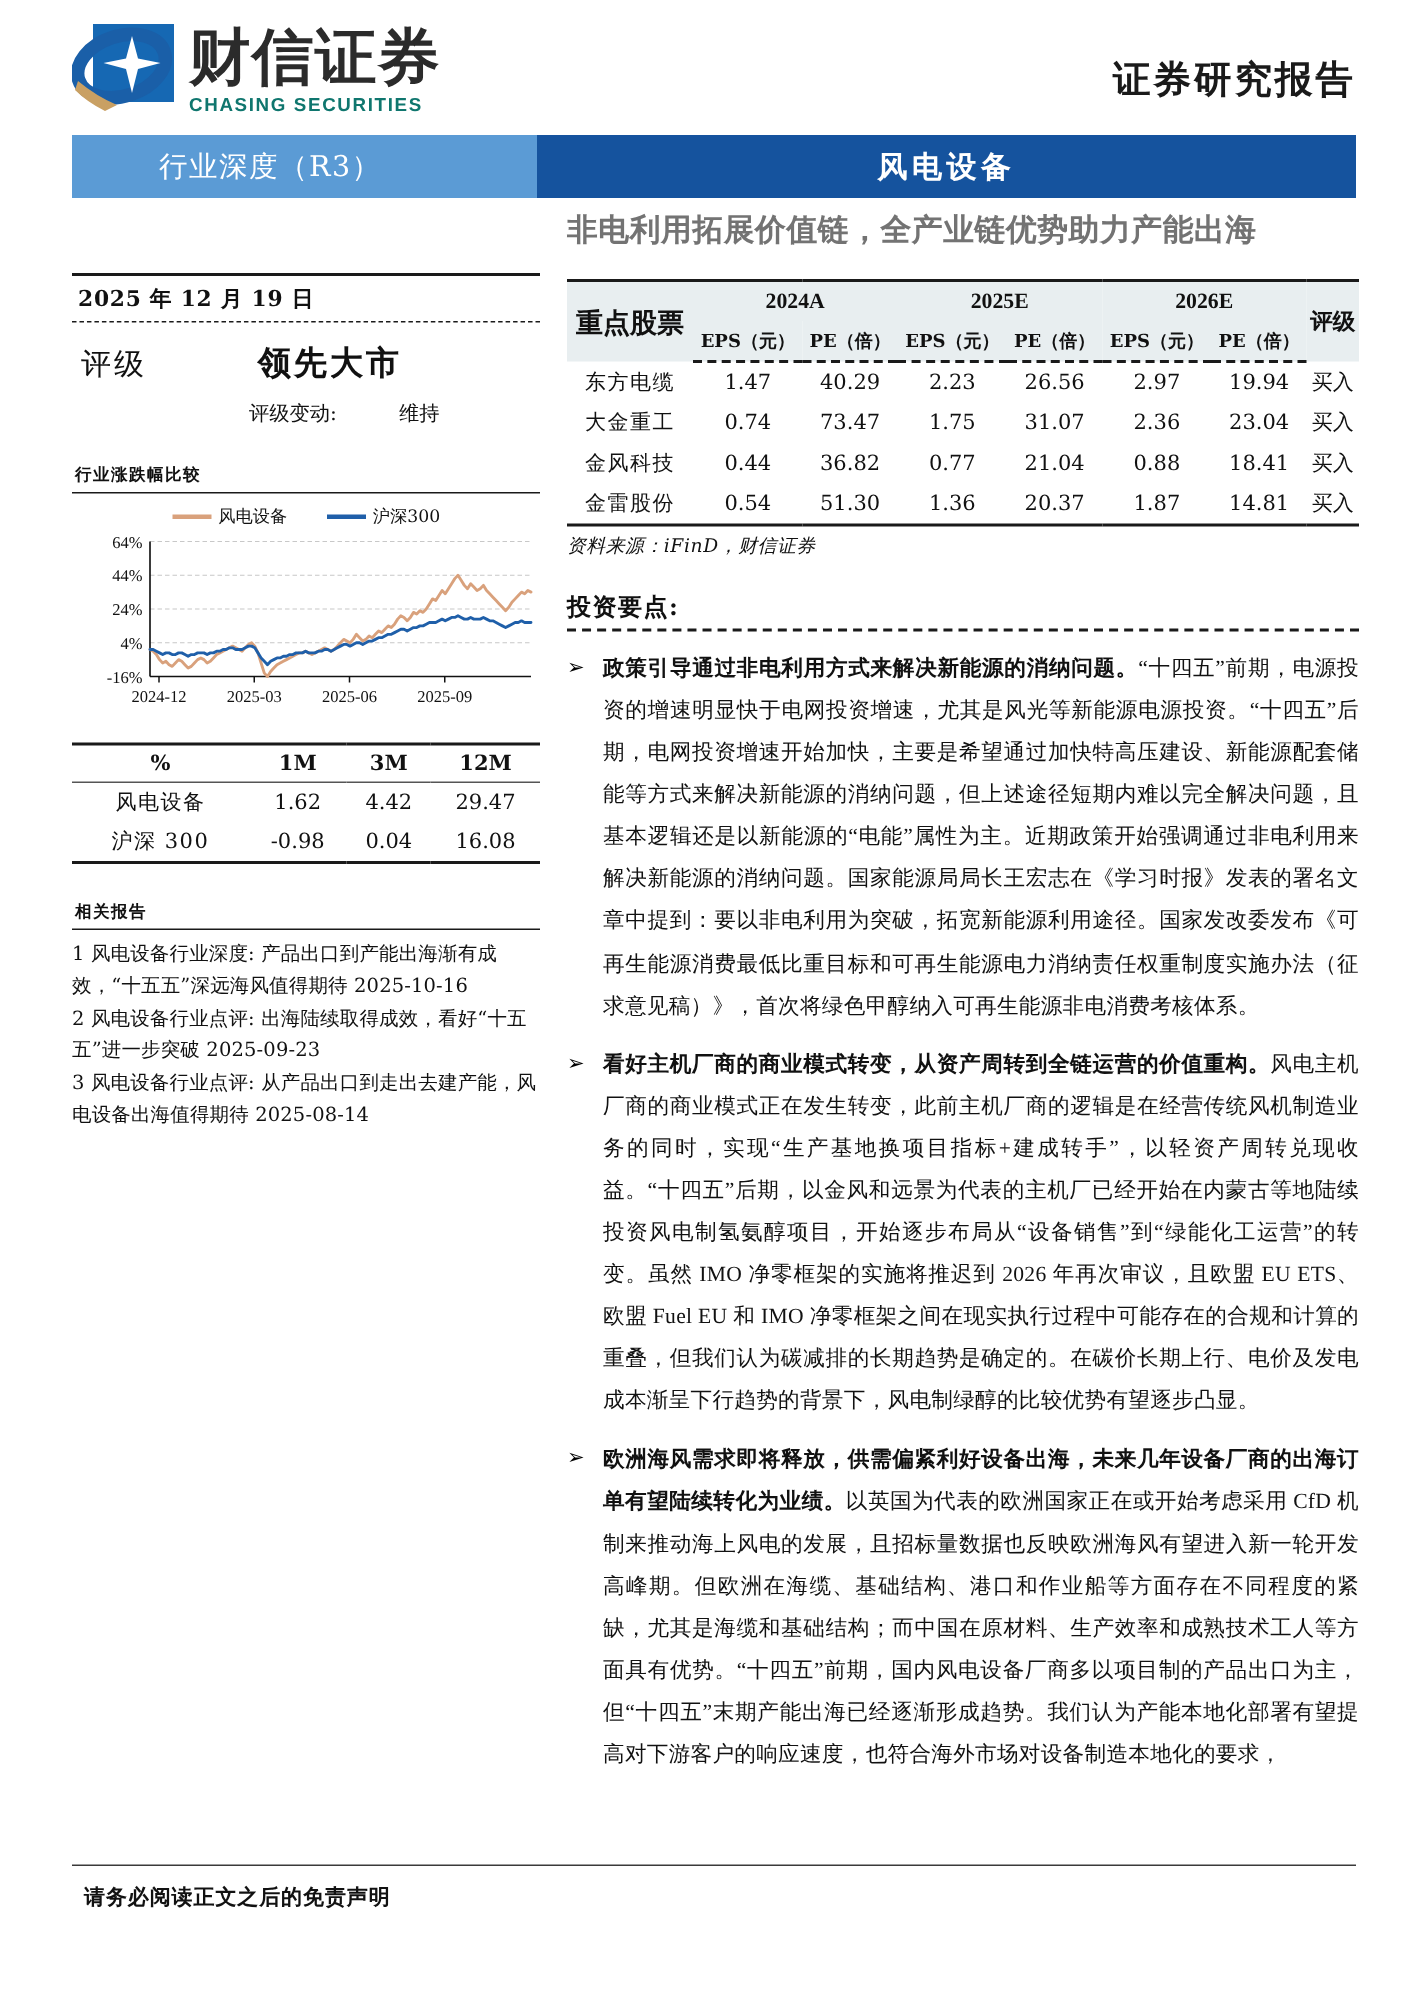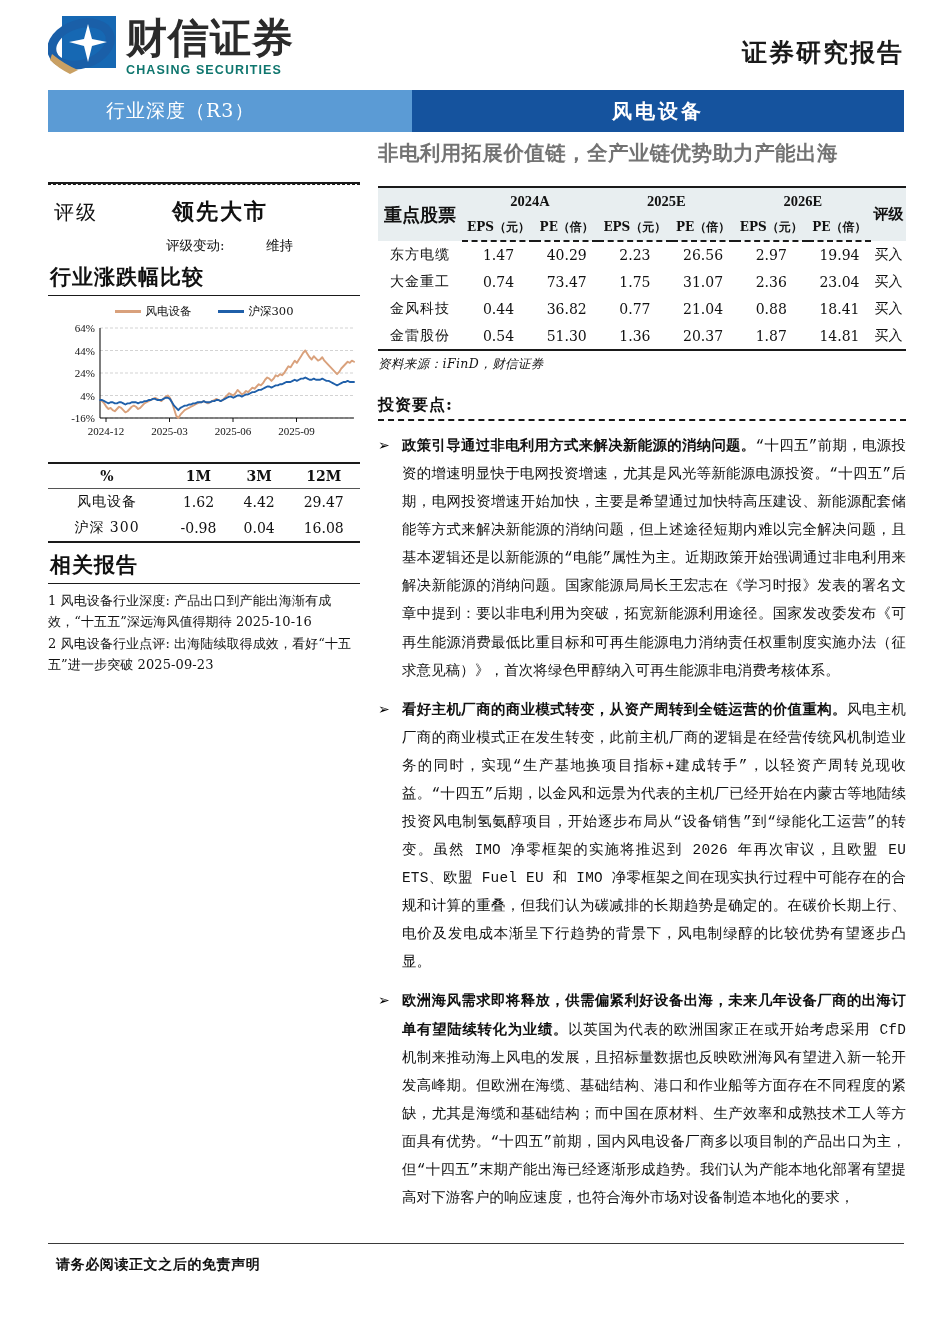--- a/index.html
+++ b/index.html
@@ -17,21 +17,21 @@
   .masthead{position:absolute;left:48px;top:14px;width:856px;height:72px;}
   .logo-wrap{position:absolute;left:0;top:0;display:flex;align-items:center;gap:8px;}
   .logo-mark{width:70px;height:66px;position:relative;}
   .logo-text{display:flex;flex-direction:column;justify-content:center;line-height:1;}
   .logo-cn{font-family:"DejaVu Sans",sans-serif;font-weight:bold;font-size:41px;letter-spacing:1px;color:#2b2b2b;}
   .logo-en{font-family:"Liberation Sans",sans-serif;font-weight:bold;font-size:12.5px;letter-spacing:1.1px;color:#0f766e;margin-top:5px;}
   .masthead-right{position:absolute;right:0;top:22px;font-family:"DejaVu Serif",serif;font-weight:bold;font-size:25px;letter-spacing:2px;color:#1a1a1a;}
 
   
   .band{position:absolute;left:48px;top:90px;width:856px;height:42px;display:flex;}
-  .band-left{width:364px;background:#5b9bd5;display:flex;align-items:center;}
+  .band-left{width:310px;background:#5b9bd5;display:flex;align-items:center;}
   .band-left span{margin-left:58px;color:#ffffff;font-family:"DejaVu Serif",serif;font-size:19px;letter-spacing:1px;}
   .band-right{flex:1;background:#15539e;display:flex;align-items:center;justify-content:center;}
   .band-right span{color:#ffffff;font-family:"DejaVu Serif",serif;font-size:20px;font-weight:bold;letter-spacing:3px;}
 
   
   .headline{position:absolute;left:378px;top:140px;width:526px;
     font-family:"DejaVu Serif",serif;font-weight:bold;font-size:20.5px;
     letter-spacing:0.4px;color:#737373;line-height:1.35;}
 
   
@@ -41,21 +41,21 @@
   .rule-thin{border-top:1px solid #1a1a1a;}
   .date-line{font-family:"DejaVu Serif",serif;font-weight:bold;font-size:14.5px;padding:6px 2px 5px 4px;letter-spacing:0.5px;}
 
   .rating-row{display:flex;align-items:baseline;padding:12px 0 0 6px;}
   .rating-label{font-family:"DejaVu Serif",serif;font-size:20px;letter-spacing:2px;width:118px;}
   .rating-value{font-family:"DejaVu Serif",serif;font-size:22px;font-weight:bold;letter-spacing:2px;}
   .rating-change{display:flex;margin:10px 0 0 118px;font-family:"DejaVu Serif",serif;font-size:13.5px;}
   .rating-change .k{width:100px;}
   .rating-change .v{}
 
-  .sec-title{font-family:"DejaVu Serif",serif;font-weight:bold;font-size:21px;letter-spacing:1px;margin:8px 0 4px 2px;}
+  .sec-title{font-family:"DejaVu Serif",serif;font-weight:bold;font-size:11px;letter-spacing:1px;margin:24px 0 4px 2px;}
 
   
   .chartbox{position:relative;width:312px;height:148px;margin-top:4px;}
   .legend{position:absolute;top:4px;left:0;width:312px;display:flex;justify-content:center;gap:26px;font-family:"DejaVu Serif",serif;font-size:11.5px;}
   .legend .li{display:flex;align-items:center;gap:5px;}
   .legend .sw{width:26px;height:3px;display:inline-block;}
 
   
   .perf{width:312px;border-collapse:collapse;margin-top:14px;font-family:"DejaVu Serif",serif;font-size:14px;}
   .perf th,.perf td{padding:4px 0;text-align:center;}
@@ -84,21 +84,21 @@
   .topline td,.topline th{border-top:2.2px solid #1a1a1a;}
   .dashline td,.dashline th{border-bottom:2px dashed #1a1a1a;}
   .botline td{border-bottom:2.2px solid #1a1a1a;}
   .src{font-family:"DejaVu Serif",serif;font-style:italic;font-size:12.5px;margin-top:5px;letter-spacing:0.4px;}
 
   .points-title{font-family:"DejaVu Serif",serif;font-weight:bold;font-size:16px;letter-spacing:1px;margin-top:22px;}
   .points-rule{border-top:2px dashed #1a1a1a;margin-top:3px;}
 
   .bullet{display:flex;margin-top:11px;}
   .bullet .arrow{width:24px;flex:none;font-size:14px;line-height:1.95;color:#000;font-family:"DejaVu Sans",sans-serif;}
-  .bullet .body{flex:1;font-family:Liberation Mono, monospace;font-size:14.4px;line-height:1.95;text-align:justify;text-justify:inter-ideograph;letter-spacing:0.2px;}
+  .bullet .body{flex:1;font-family:Liberation Serif, serif;font-size:14.4px;line-height:1.95;text-align:justify;text-justify:inter-ideograph;letter-spacing:0.2px;}
   .bullet .body b{font-weight:bold;}
 
   
   .footer-rule{position:absolute;left:48px;top:1243px;width:856px;border-top:1.4px solid #3a3a3a;}
   .footer-text{position:absolute;left:56px;top:1256px;font-family:Liberation Mono, monospace;font-weight:bold;font-size:14px;letter-spacing:0.6px;}
 </style>
 </head>
 <body>
 
 <div class="page">
@@ -127,20 +127,21 @@
     </div>
     <div class="band-right">
       <span>风电设备</span>
     </div>
   </div>
 
   <div class="headline">非电利用拓展价值链，全产业链优势助力产能出海</div>
 
   <div class="leftcol">
     <div class="rule-thick"></div>
+    <div class="date-line">2025 年 12 月 19 日</div>
     <div class="rule-dash"></div>
 
     <div class="rating-row">
       <div class="rating-label">评级</div>
       <div class="rating-value">领先大市</div>
     </div>
     <div class="rating-change">
       <div class="k">评级变动:</div>
       <div class="v">维持</div>
     </div>
@@ -209,20 +210,21 @@
         </tr>
       </tbody>
     </table>
 
 
     <div class="sec-title">相关报告</div>
     <div class="rule-thin"></div>
     <div class="reports">
       <div class="report-item">1 风电设备行业深度: 产品出口到产能出海渐有成效，“十五五”深远海风值得期待 2025-10-16</div>
       <div class="report-item">2 风电设备行业点评: 出海陆续取得成效，看好“十五五”进一步突破 2025-09-23</div>
+      <div class="report-item">3 风电设备行业点评: 从产品出口到走出去建产能，风电设备出海值得期待 2025-08-14</div>
     </div>
   </div>
 
   <div class="rightcol">
 
     <table class="stbl">
       <tbody>
           <tr class="topline hdr-bg">
         <td rowspan="2" class="grp" style="font-size:18px;">重点股票</td>
         <td colspan="2" class="grp">2024A</td>

